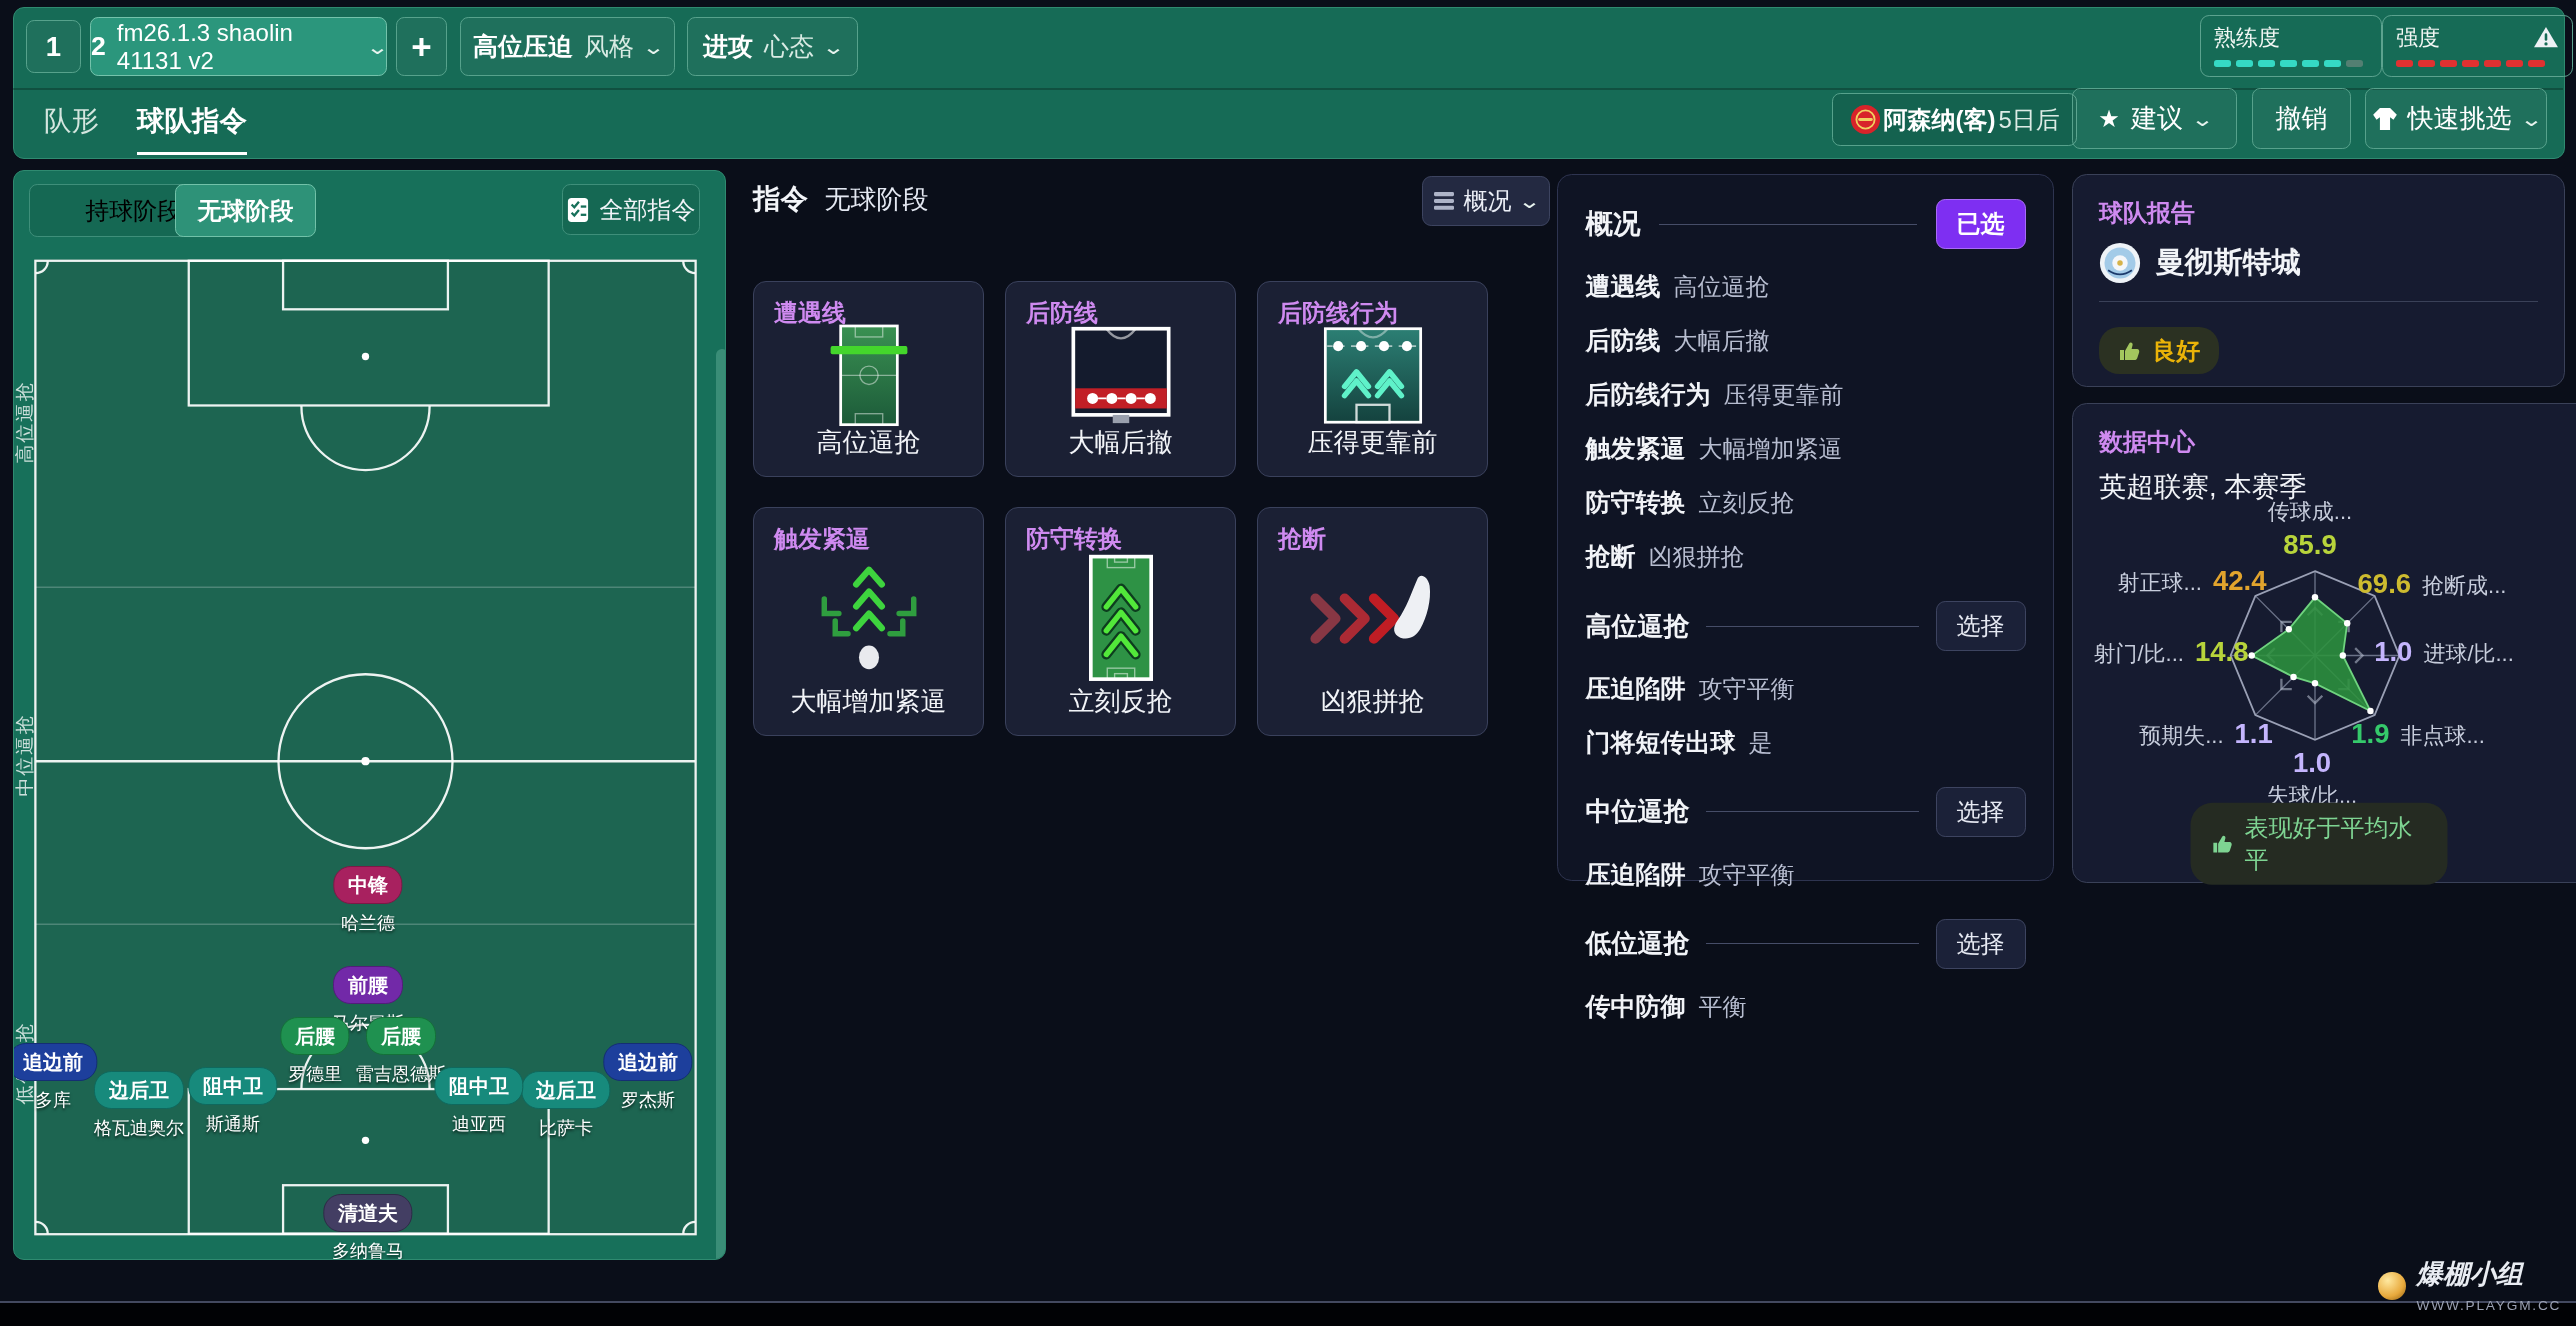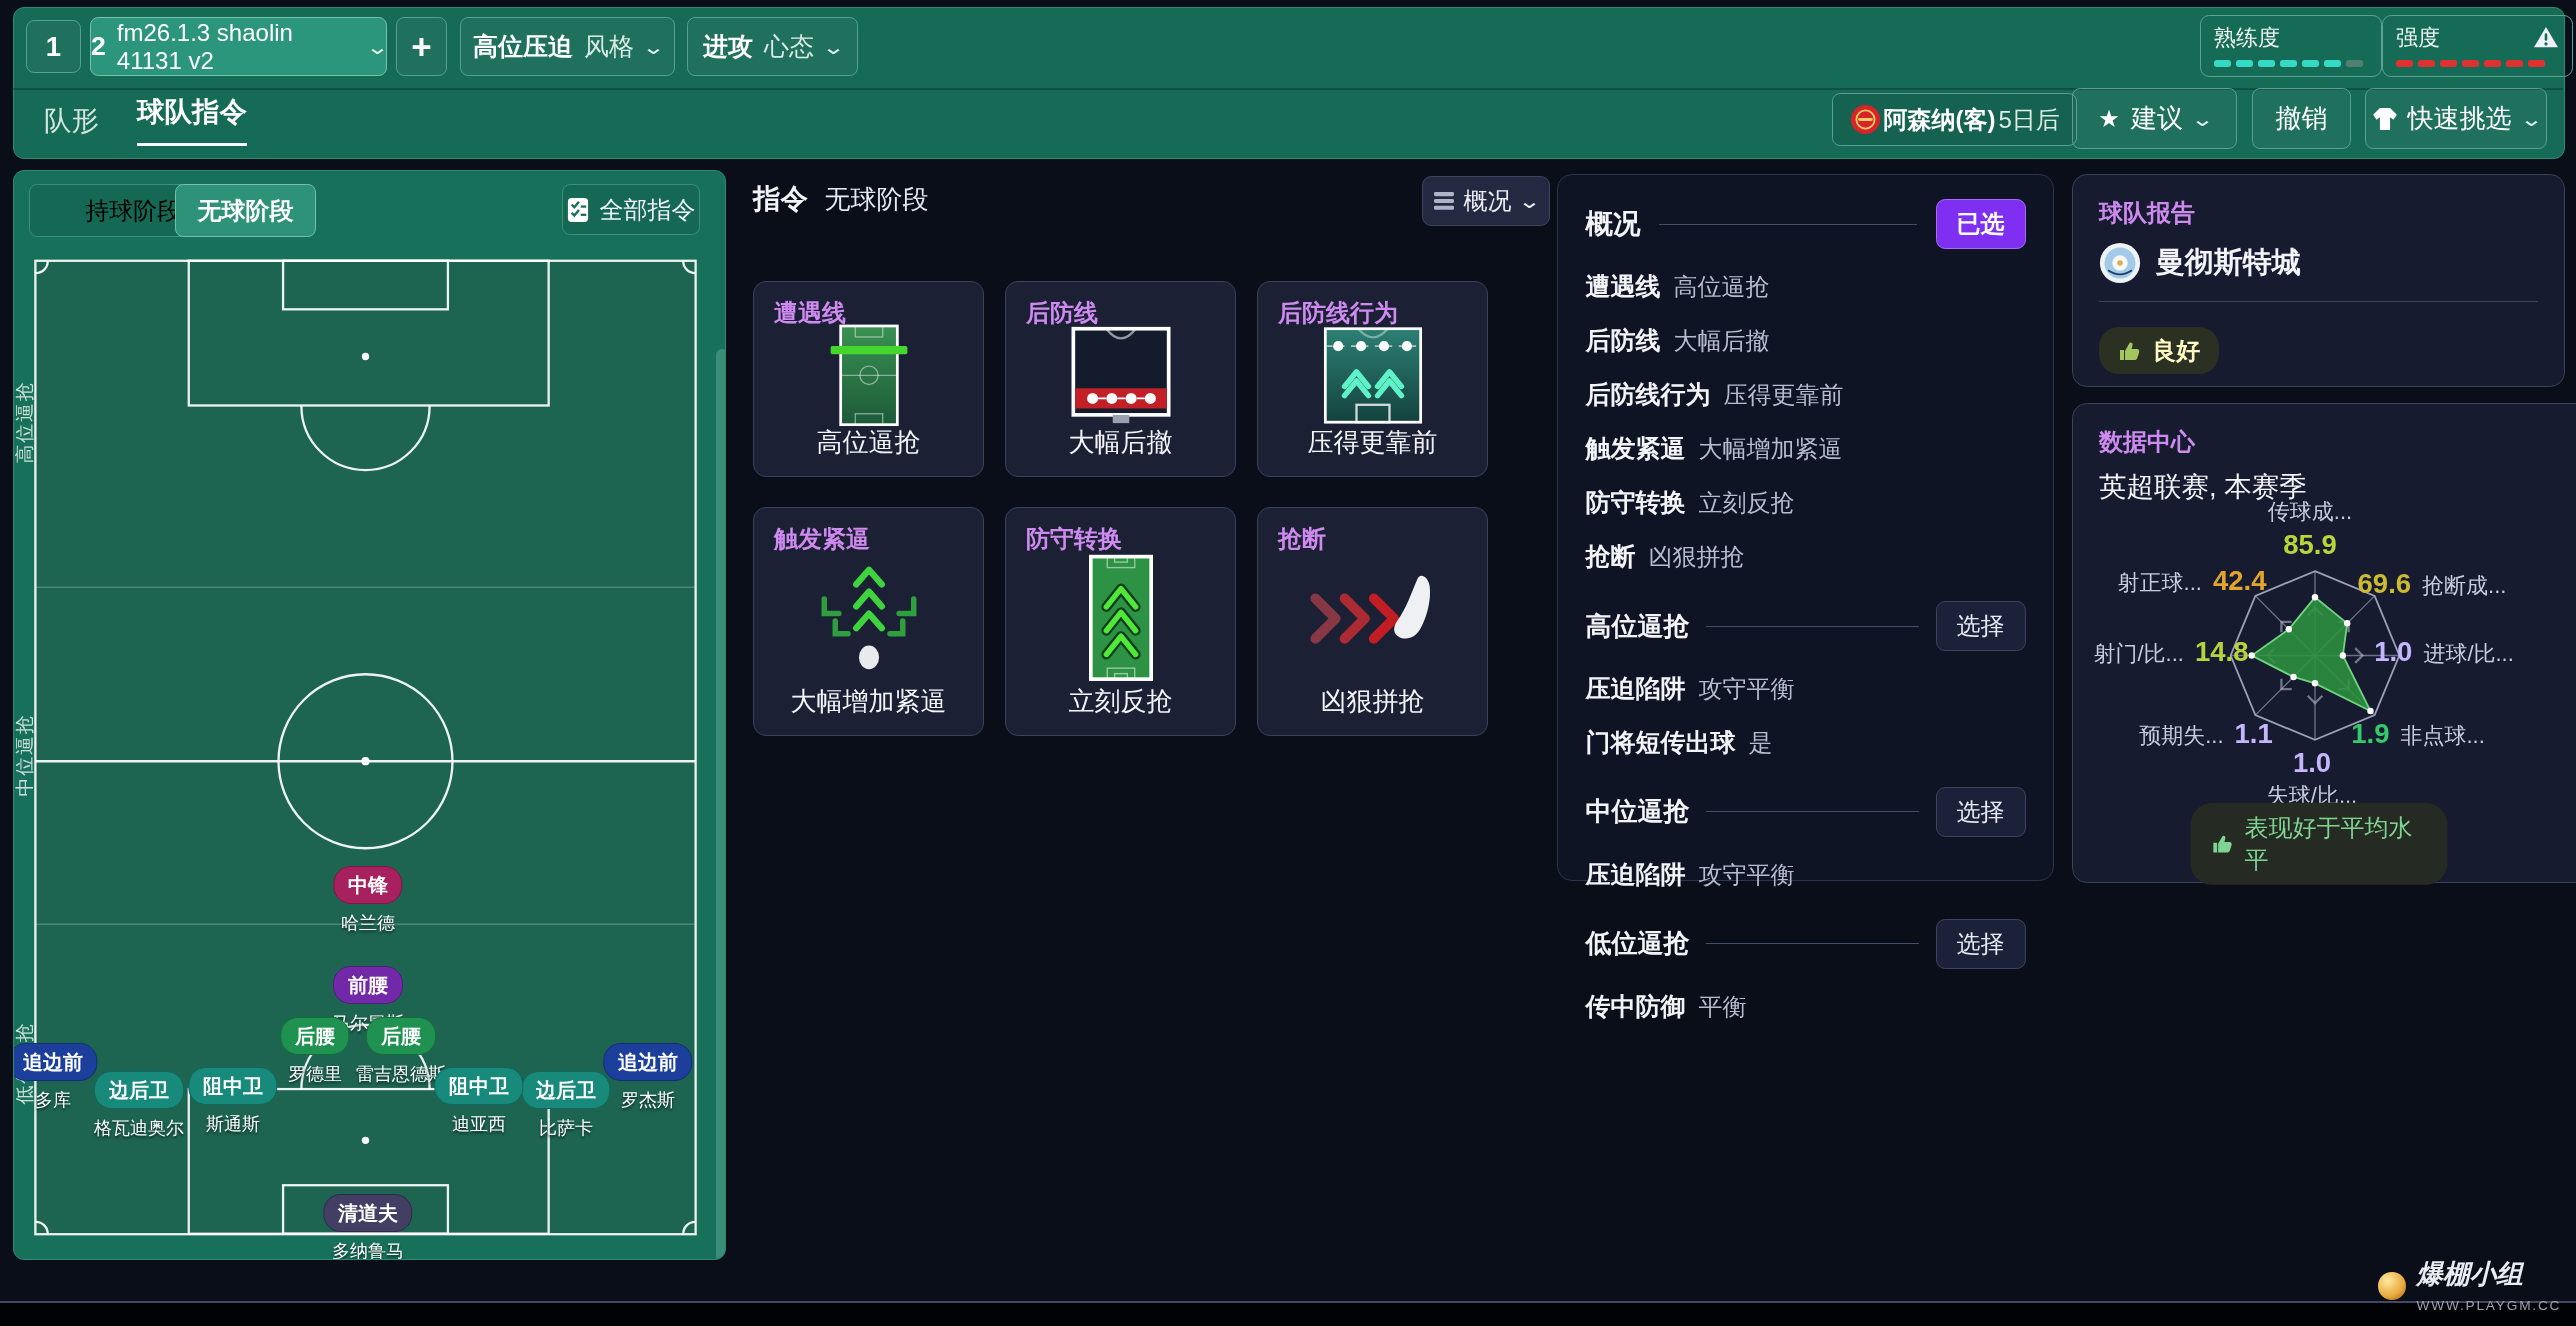--- a/index.html
+++ b/index.html
@@ -57,21 +57,21 @@
   .ovsec{display:flex;align-items:center;margin-top:27.5px;}
   .ovsec .t{font-size:26px;font-weight:bold;}
   .ovsec .line{flex:1;height:0.9px;background:#464d68;margin:0 16.5px;}
   
   .trpanel{left:2072px;top:174px;width:493px;height:213px;padding:22px 26px;box-sizing:border-box;}
   .teamrow{display:flex;align-items:center;gap:14.7px;margin-top:13px;}
   .teamname{font-size:29px;font-weight:bold;}
   .divline{height:0.9px;background:#3a4158;margin:16.5px 0 13px;}
   .perf{font-size:24px;color:#e8ebf3;}
   .ratechip{display:inline-flex;align-items:center;gap:11px;background:#2b3122;border-radius:20px;padding:7.3px 18.3px;margin-top:13px;}
-  .ratechip span{font-size:24px;font-weight:bold;color:#fef9c3;}
+  .ratechip span{font-size:24px;font-weight:bold;color:#eab308;}
   .dhpanel{left:2072px;top:403px;width:566px;height:480px;padding:22px 26px;box-sizing:border-box;}
   .dhsub{font-size:27.5px;font-weight:normal;margin-top:11px;}
   .radar-outline{fill:none;stroke:#9aa0b5;stroke-width:2;}
   .radar-spoke{stroke:#6a7187;stroke-width:1.5;}
   .radar-chev{fill:none;stroke:rgba(190,196,214,.55);stroke-width:2.5;}
   .radar-data{fill:rgba(44,146,62,.88);stroke:#6fd37f;stroke-width:2;}
   .radar-dot{fill:#fff;}
   .axlab{position:absolute;transform:translate(-50%,-50%);display:flex;gap:11px;align-items:baseline;white-space:nowrap;}
   .axlab .l{font-size:22px;color:#c7cddc;}
   .axlab .v{font-size:27.5px;font-weight:bold;}
@@ -147,21 +147,21 @@
         <span class="seg r"></span>
         <span class="seg r"></span>
         <span class="seg r"></span>
       <span class="seg r"></span>
         <span class="seg r"></span>
         <span class="seg r"></span>
     </div>
   </div>
 
   <div class="abs tab" style="left:44px;top:103px;">队形</div>
-  <div class="abs tab active" style="left:137px;top:94px;">球队指令</div>
+  <div class="abs tab active" style="left:137px;top:103px;">球队指令</div>
 
   <div class="abs chip" style="left:1832px;top:93px;height:51px;padding:0 16.5px;font-size:24px;">
     <svg width="31" height="31" viewBox="0 0 34 34">
       <circle cx="17" cy="17" r="16" fill="#d8232a"></circle>
       <circle cx="17" cy="17" r="10" fill="none" stroke="#f0d060" stroke-width="2"></circle>
       <rect x="9" y="15.4" width="16" height="3.2" rx="1.6" fill="#f0d060"></rect>
     </svg>
     <b>阿森纳(客)</b>
     <span style="color:#dcebe5;">5日后</span>
   </div>

